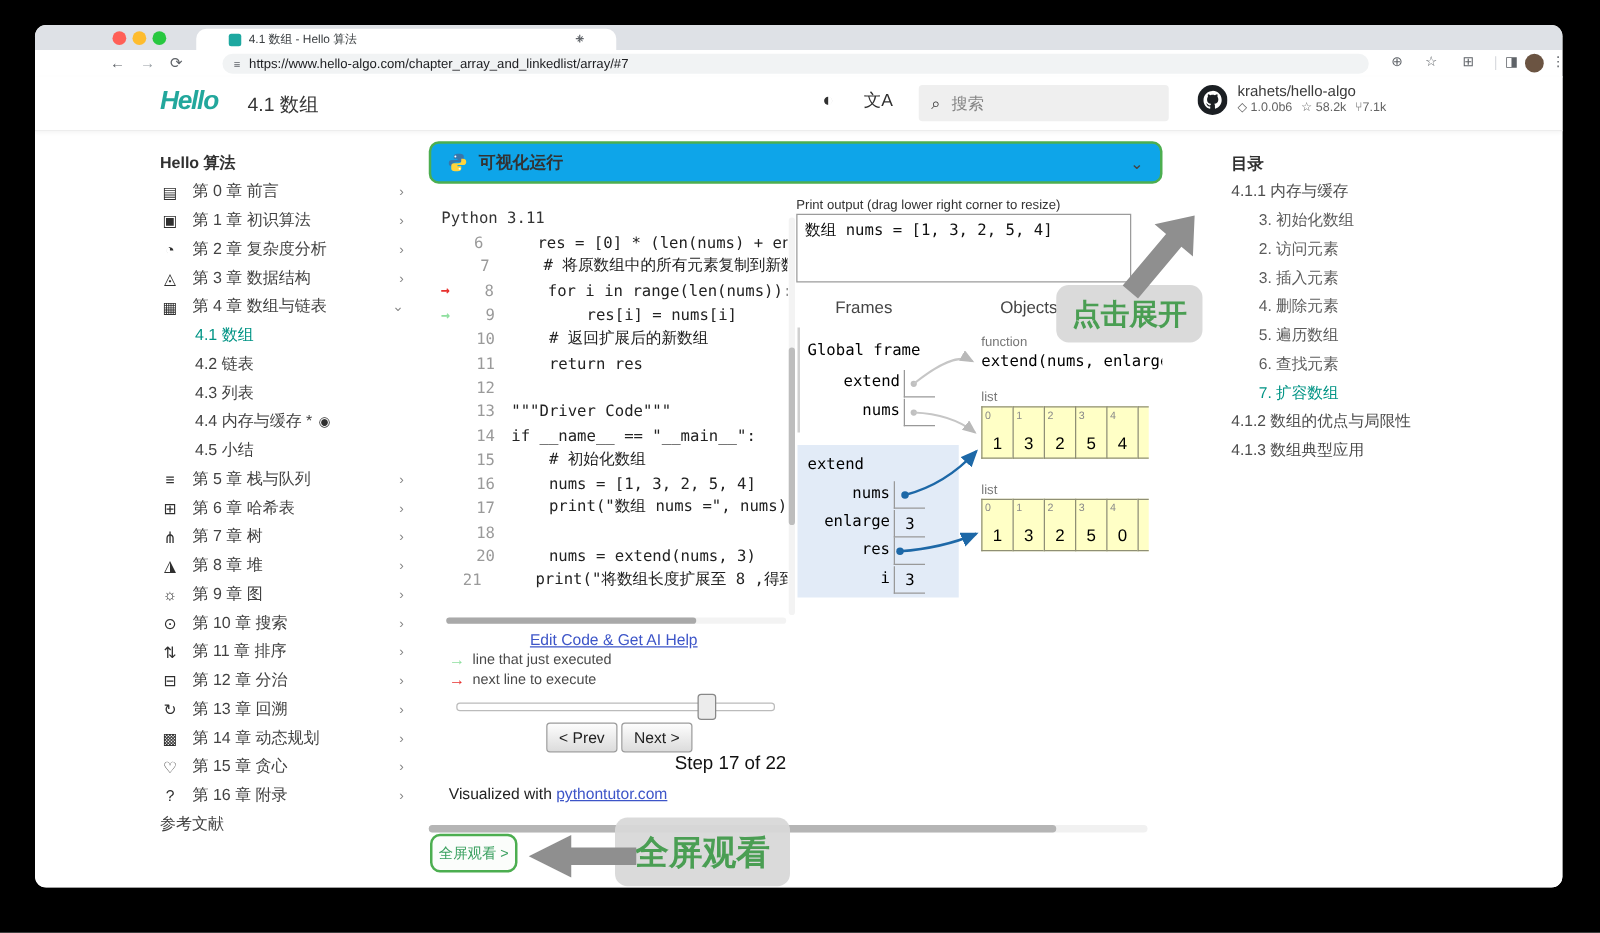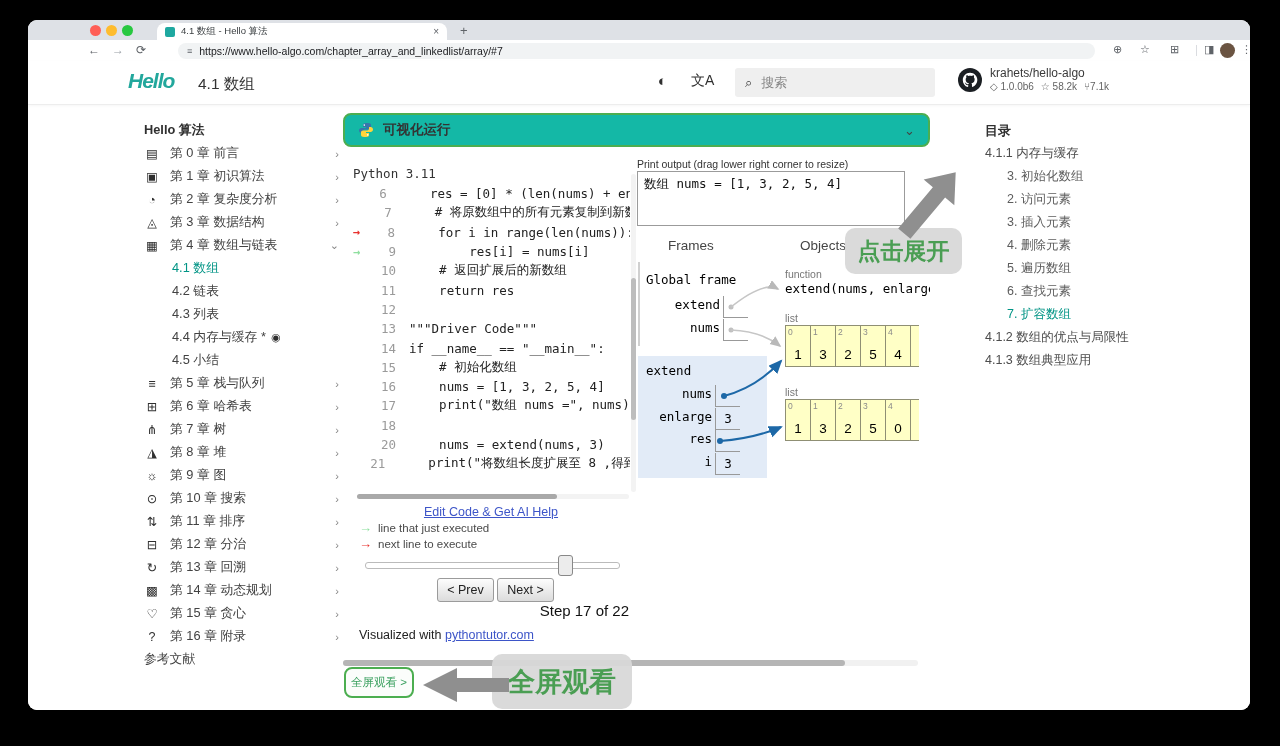--- a/index.html
+++ b/index.html
@@ -1,20 +1,20 @@
 <!DOCTYPE html>
 <html><head>
 <meta charset="utf-8">
 <style>
   html,body{margin:0;padding:0;width:1280px;height:746px;background:#000;font-family:"Liberation Sans",sans-serif;overflow:hidden}
   .window{position:absolute;left:28px;top:20px;width:1222px;height:690px;border-radius:9px;overflow:hidden;background:#fff;box-shadow:0 10px 40px rgba(0,0,0,.55)}
   
   .tabstrip{position:absolute;top:0;left:0;right:0;height:20px;background:#dee1e6}
   .tdot{position:absolute;top:4.5px;width:11px;height:11px;border-radius:50%}
-  .tab{position:absolute;left:129px;top:3px;width:290px;height:17px;background:#fff;border-radius:8px 8px 0 0;display:flex;align-items:center;padding:0 8px;box-sizing:border-box;gap:6px}
+  .tab{position:absolute;left:129px;top:3px;width:336px;height:17px;background:#fff;border-radius:8px 8px 0 0;display:flex;align-items:center;padding:0 26px;box-sizing:border-box;gap:6px}
   .favicon{width:10px;height:10px;border-radius:2px;background:#1ea8a0;flex:0 0 auto}
   .tabtitle{font-size:9.5px;color:#3c4043;white-space:nowrap;overflow:hidden;flex:1}
   .tabclose{font-size:10px;color:#5f6368}
   .newtab{position:absolute;left:432px;top:3px;font-size:13px;color:#5f6368}
   .urlrow{position:absolute;top:20px;left:0;right:0;height:21px;background:#fff;border-bottom:1px solid #e8eaed}
   .navic{position:absolute;top:3px;font-size:12px;color:#5f6368}
   .urlpill{position:absolute;left:150px;top:2.5px;width:917px;height:16px;background:#f1f3f4;border-radius:9px;display:flex;align-items:center;padding:0 9px;box-sizing:border-box;gap:7px}
   .siteic{font-size:9px;color:#5f6368}
   .urltext{font-size:10.5px;color:#202124;white-space:nowrap;overflow:hidden}
   .chromic{position:absolute;top:3px;font-size:11px;color:#5f6368}
@@ -27,35 +27,35 @@
   .pagetitle{position:absolute;left:170px;top:13px;font-size:15.5px;color:#333}
   .hicon{position:absolute;top:11px;font-size:15px;color:#303030}
   .search{position:absolute;left:707px;top:7px;width:200px;height:29px;background:#efefef;border-radius:3px;display:flex;align-items:center;padding:0 10px;box-sizing:border-box;gap:9px}
   .search .mag{color:#333;font-size:13px}
   .search .ph{color:#848484;font-size:13px}
   .gh{position:absolute;left:930px;top:5px;display:flex;gap:8px;align-items:center}
   .ghtxt{display:flex;flex-direction:column;line-height:1.25}
   .ghrepo{font-size:12px;color:#3a3a3a}
   .ghstats{font-size:10px;color:#636363;display:flex;gap:7px}
   
-  .sidebar{position:absolute;left:116px;top:58px;width:205px}
+  .sidebar{position:absolute;left:100px;top:58px;width:205px}
   .nav-row{height:23px;display:flex;align-items:center;font-size:12.8px;color:#424242}
   .nav-root{font-weight:bold;color:#303030}
   .nav-ico{width:16px;margin-right:10px;color:#2f2f2f;font-size:12.5px;text-align:center;flex:0 0 auto}
   .nav-chev{margin-left:auto;color:#868686;font-size:11px;padding-right:10px}
   .nav-child{padding-left:28px}
   .badge{margin-left:5px;font-size:11px;color:#2f2f2f}
   .teal{color:#009485 !important}
   
   .toc{position:absolute;left:957px;top:58px;width:215px}
   .toc-row{height:23px;display:flex;align-items:center;font-size:12.5px;color:#4c4c4c}
   .toc-title{font-weight:bold;color:#303030;font-size:13px}
   .toc-l2{padding-left:22px;color:#5c5c5c}
   
-  .summary{position:absolute;left:315px;top:52px;width:587px;height:34px;border:2px solid #4cae50;border-radius:8px;background:#14b8a6;box-sizing:border-box;display:flex;align-items:center;padding:0 13px;gap:9px}
+  .summary{position:absolute;left:315px;top:52px;width:587px;height:34px;border:2px solid #4cae50;border-radius:8px;background:#0ea5e9;box-sizing:border-box;display:flex;align-items:center;padding:0 13px;gap:9px}
   .sumlabel{font-size:13.5px;font-weight:600;color:#333}
   .sumchev{margin-left:auto;color:#444;font-size:13px}
   .iframe{position:absolute;left:315px;top:89px;width:587px;height:505px;background:#fff;overflow:hidden}
   .mono{font-family:"DejaVu Sans Mono",monospace}
   .pyver{position:absolute;left:10px;top:16px;width:276px;font-size:12.5px;color:#333}
   .code{position:absolute;left:0;top:34px;width:287px}
   .crow{display:flex;height:19.3px;align-items:center}
   .lmark{width:27px;text-align:center;font-size:12px;font-weight:bold}
   .mk-next{color:#e8312e}
   .mk-just{color:#8fdf9f}

